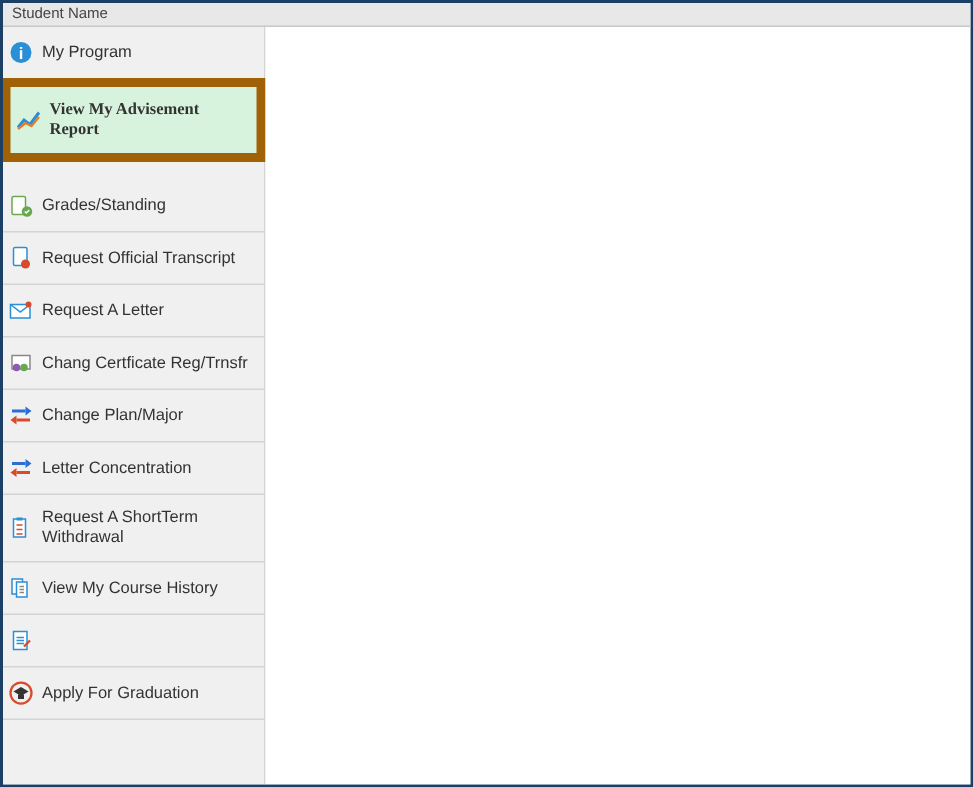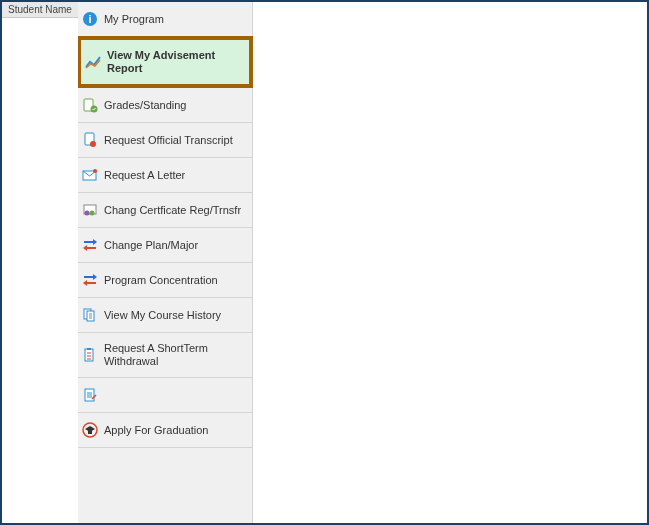--- a/index.html
+++ b/index.html
@@ -8,21 +8,21 @@
     font-family: Arial, Helvetica, sans-serif;
     font-size: 11px;
     background: #fff;
     color: #333;
   }
   .window {
     width: 649px;
     height: 525px;
     border: 2px solid #1c3f66;
     display: flex;
-    flex-direction: row;
+    flex-direction: column;
     overflow: hidden;
   }
   .header {
     background: #e8e8e8;
     border-bottom: 1px solid #c8c8c8;
     padding: 2px 6px 2px 6px;
     font-size: 10px;
     color: #444;
     height: 16px;
     line-height: 12px;
@@ -58,23 +58,24 @@
     flex-shrink: 0;
     display: flex;
     align-items: center;
     justify-content: center;
   }
   .nav-item .label {
     line-height: 13px;
   }
   .nav-item.active {
     background: #d7f3de;
-    border: 4px solid #a16207;
+    border: 6px solid #a16207;
     font-weight: bold;
-    margin: -1px -1px 0 -1px;
+    margin: -1px -1px 12px -1px;
+    font-family: Liberation Serif, serif;
   }
 </style>
 </head>
 <body>
 
 <div class="window">
   <div class="header">
     <span>Student Name</span>
   </div>
   <div class="body">
@@ -149,41 +150,41 @@
         </div>
         <div class="nav-item">
           <span class="icon">
             <svg viewBox="0 0 16 16" width="16" height="16">
               <path d="M2 5 h9" stroke="#2a6fd6" stroke-width="2"></path>
               <polygon points="11,2 15,5 11,8" fill="#2a6fd6"></polygon>
               <path d="M14 11 h-9" stroke="#d84a2a" stroke-width="2"></path>
               <polygon points="5,8 1,11 5,14" fill="#d84a2a"></polygon>
             </svg>
           </span>
-          <span class="label">Program Concentration</span>
+          <span class="label">Letter Concentration</span>
+        </div>
+        <div class="nav-item">
+          <span class="icon">
+            <svg viewBox="0 0 16 16" width="16" height="16">
+              <rect x="3" y="2" width="8" height="12" fill="#fff" stroke="#2a8fd6" stroke-width="1"></rect>
+              <rect x="5" y="1" width="4" height="2" fill="#2a8fd6"></rect>
+              <path d="M5 6 h4 M5 9 h4 M5 12 h4" stroke="#d84a2a" stroke-width="1"></path>
+            </svg>
+          </span>
+          <span class="label">Request A ShortTerm Withdrawal</span>
         </div>
         <div class="nav-item">
           <span class="icon">
             <svg viewBox="0 0 16 16" width="16" height="16">
               <rect x="2" y="2" width="7" height="10" fill="#fff" stroke="#2a8fd6" stroke-width="1"></rect>
               <rect x="5" y="4" width="7" height="10" fill="#fff" stroke="#2a8fd6" stroke-width="1"></rect>
               <path d="M7 7 h3 M7 9 h3 M7 11 h3" stroke="#888" stroke-width="1"></path>
             </svg>
           </span>
           <span class="label">View My Course History</span>
-        </div>
-        <div class="nav-item">
-          <span class="icon">
-            <svg viewBox="0 0 16 16" width="16" height="16">
-              <rect x="3" y="2" width="8" height="12" fill="#fff" stroke="#2a8fd6" stroke-width="1"></rect>
-              <rect x="5" y="1" width="4" height="2" fill="#2a8fd6"></rect>
-              <path d="M5 6 h4 M5 9 h4 M5 12 h4" stroke="#d84a2a" stroke-width="1"></path>
-            </svg>
-          </span>
-          <span class="label">Request A ShortTerm Withdrawal</span>
         </div>
         <div class="nav-item">
           <span class="icon">
             <svg viewBox="0 0 16 16" width="16" height="16">
               <rect x="3" y="2" width="9" height="12" fill="#fff" stroke="#2a8fd6" stroke-width="1"></rect>
               <path d="M5 6 h5 M5 8 h5 M5 10 h5" stroke="#2a8fd6" stroke-width="1"></path>
               <path d="M10 12 l4 -4" stroke="#d84a2a" stroke-width="1.5"></path>
             </svg>
           </span>
         </div>

